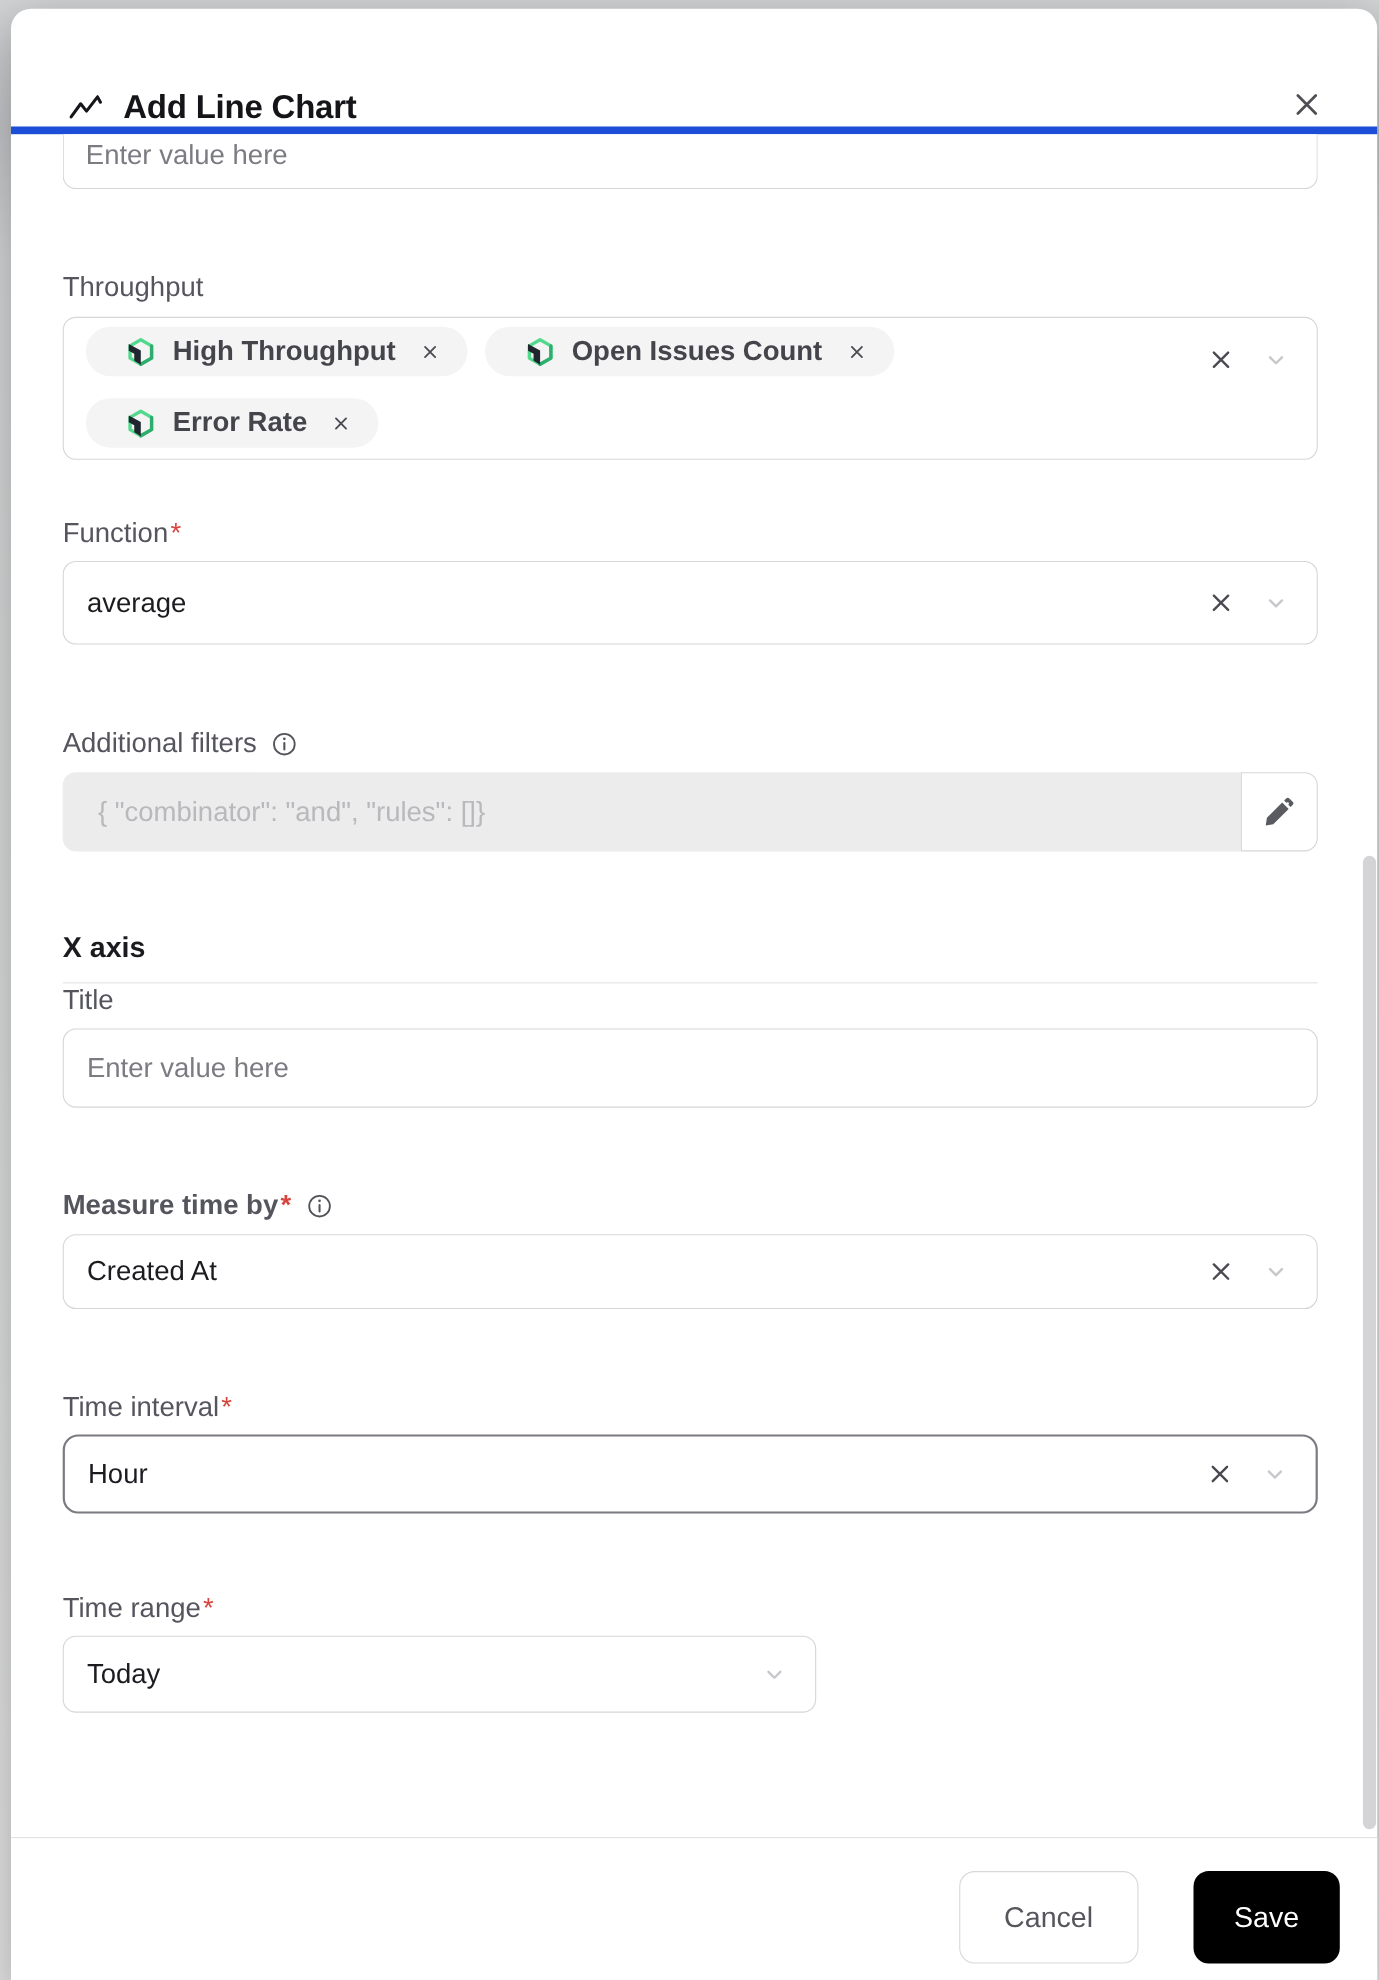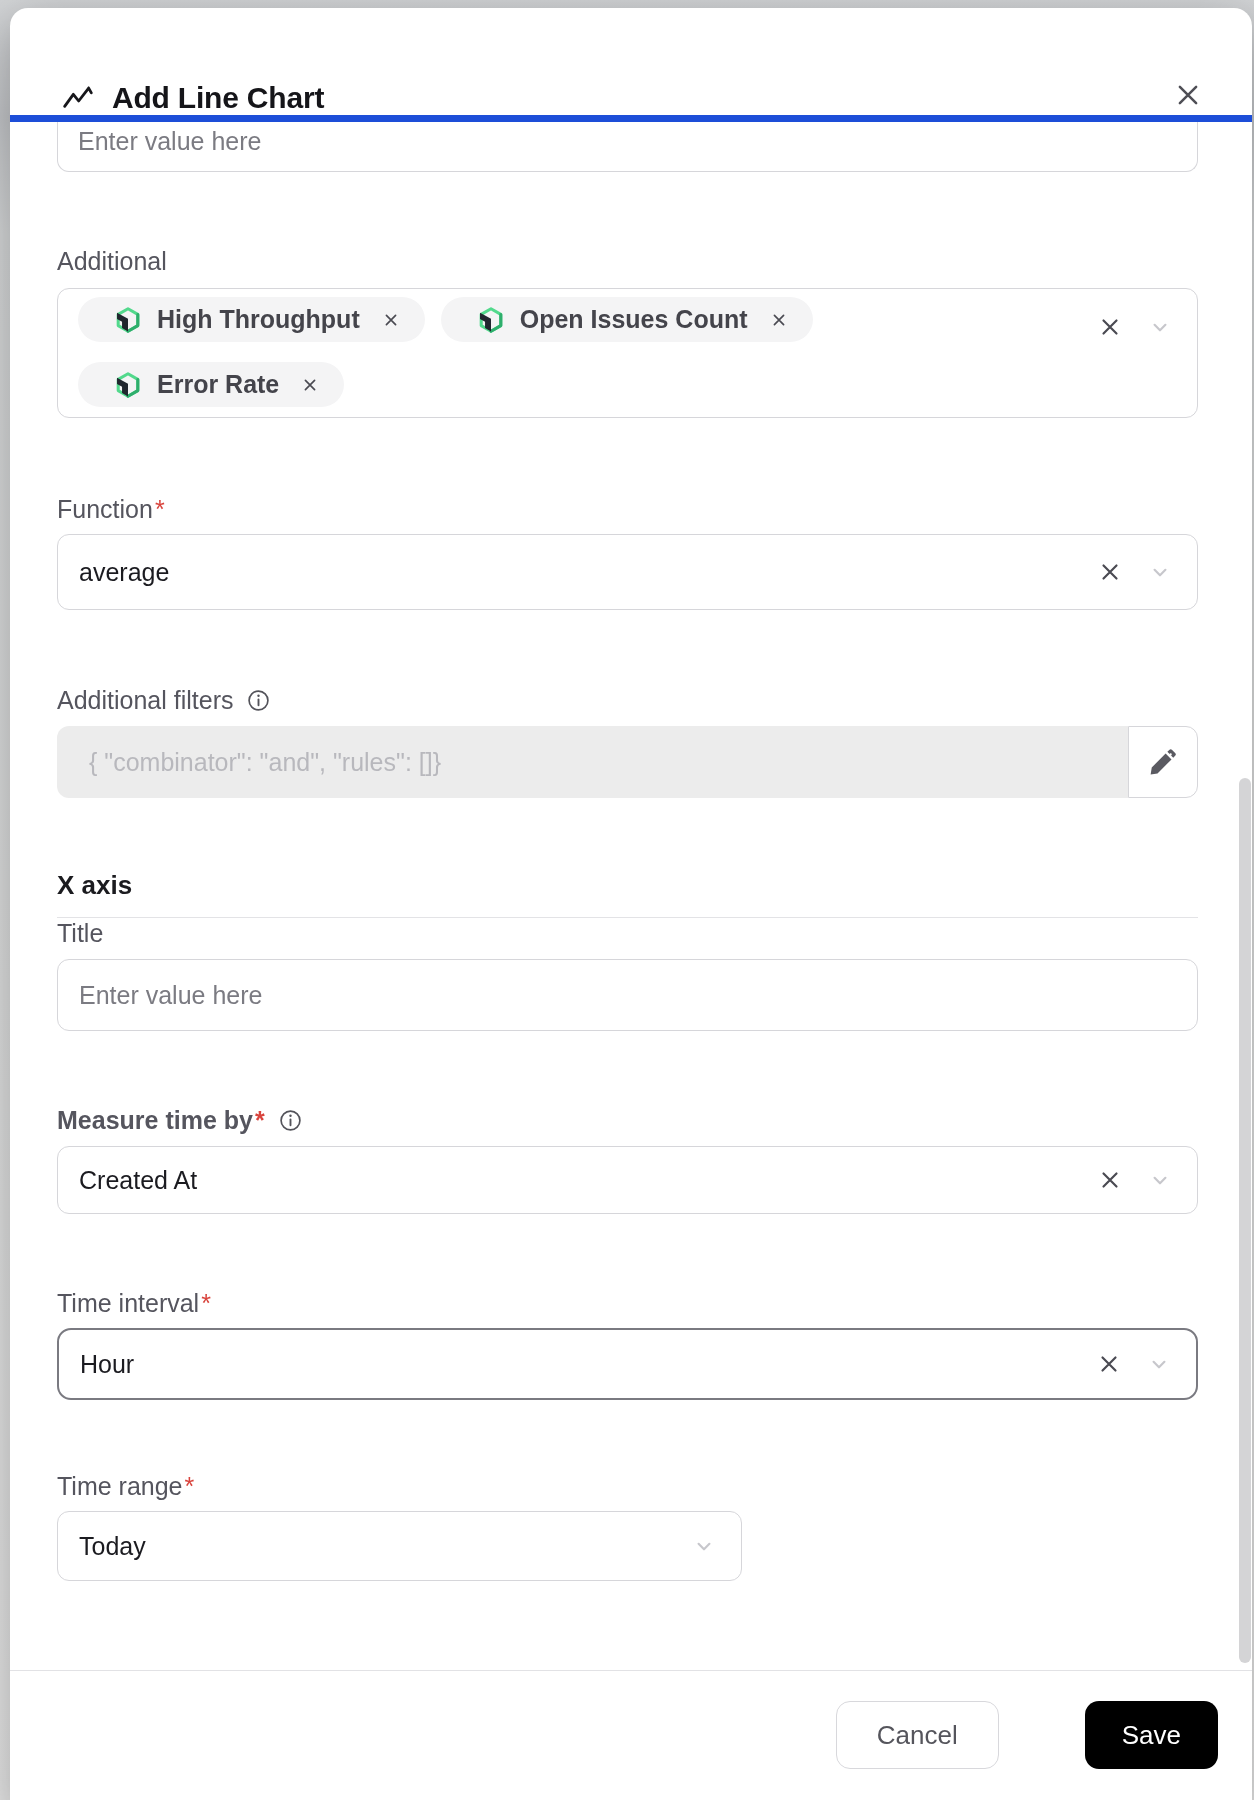--- a/index.html
+++ b/index.html
@@ -96,38 +96,38 @@
     padding: 0 21px; font-size: 25px; color: #1b1b20; font-family: inherit; outline: none;
   }
 
   .focused { border: 2px solid #7a7a81; border-radius: 14px; }
 
   .narrow { width: 685px; height: 70px; padding-right: 70px; }
 
   
   .mt-props  { margin-top: 74px; }
   .gap-label { margin-bottom: 12px; }
-  .mt-func   { margin-top: 76px; }
+  .mt-func   { margin-top: 52px; }
   .gap-s     { margin-bottom: 10px; }
   .mt-filters{ margin-top: 75px; }
   .gap-f     { margin-bottom: 11px; }
   .mt-xaxis  { margin-top: 72px; }
   .mt-title  { }
   .mt-measure{ margin-top: 74px; font-weight: bold; }
   .mt-interval{ margin-top: 74px; }
   .mt-range  { margin-top: 71px; }
 
   
   .modal-footer {
     position: absolute; top: 1662px; left: 0; right: 0; height: 150px;
     background: #fff; border-top: 1px solid #e2e2e5;
     display: flex; justify-content: flex-end; align-items: flex-start;
     gap: 50px; padding: 30px 34px 0 0;
   }
-  .btn { height: 68px; font-size: 26px; font-family: inherit; border-radius: 14px; cursor: pointer; margin-left: 36px; }
+  .btn { height: 84px; font-size: 26px; font-family: inherit; border-radius: 14px; cursor: pointer; }
   .btn-cancel { background: #fff; color: #55555c; border: 1px solid #d8d8dc; padding: 0 40px; }
   .btn-save { background: var(--save-bg, #000); color: #fff; border: none; padding: 0 37px; }
 
   
   .scroll-thumb {
     position: absolute; right: 1px; top: 770px; width: 12px; height: 885px;
     background: #d4d4d6; border-radius: 7px; cursor: grab;
   }
 </style>
 </head>
@@ -166,21 +166,21 @@
         <path d="M5.5 5.5 L18.5 18.5 M18.5 5.5 L5.5 18.5" stroke="#4e4e55" stroke-width="2" stroke-linecap="round" fill="none"></path>
       </svg>
     </button>
   </div>
 
   <div class="content">
 
     <input class="cut-input" placeholder="Enter value here" style="">
 
     <div class="field-label mt-props gap-label">
-      <span>Additional</span>
+      <span>Throughput</span>
     </div>
     <div class="multi-box">
       <span id="chips-container" style="display:contents">
   <span class="chip">
     <svg class="entity-icon" viewBox="0 0 24 24">
               <use href="#def-entity-cube"></use>
             </svg>
     <span class="chip-label">High Throughput</span>
     <svg class="chip-x" viewBox="0 0 24 24">
       <path d="M6.5 6.5 L17.5 17.5 M17.5 6.5 L6.5 17.5" stroke="#4a4a52" stroke-width="2" stroke-linecap="round" fill="none"></path>

